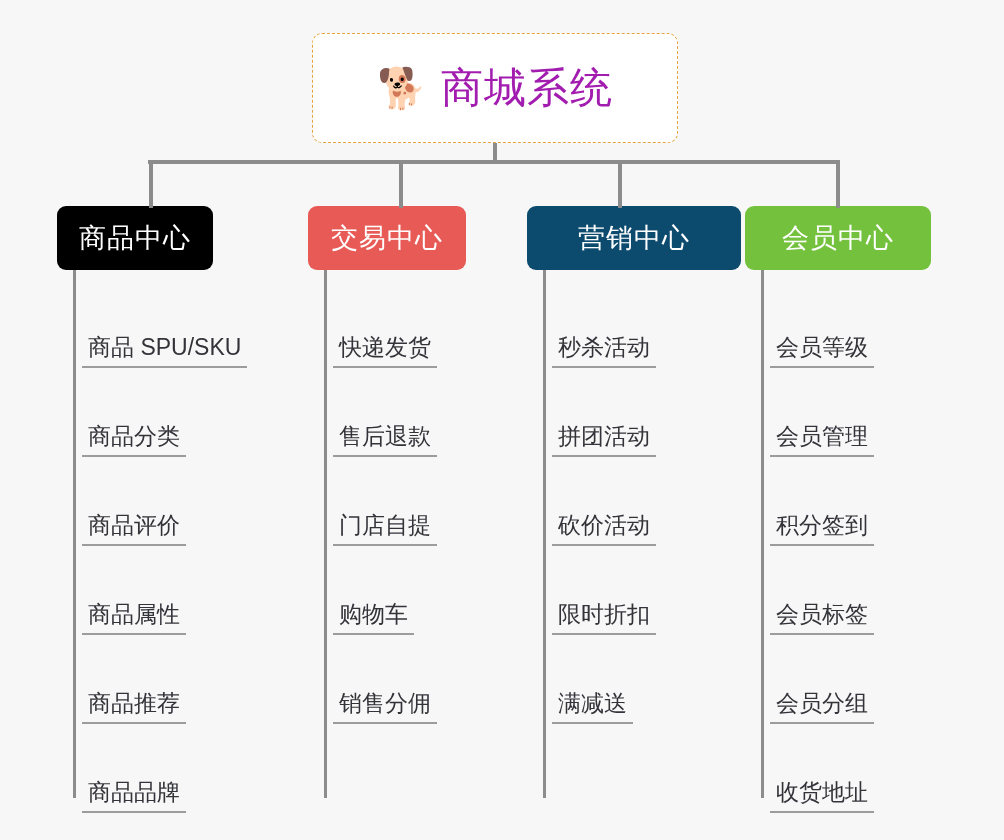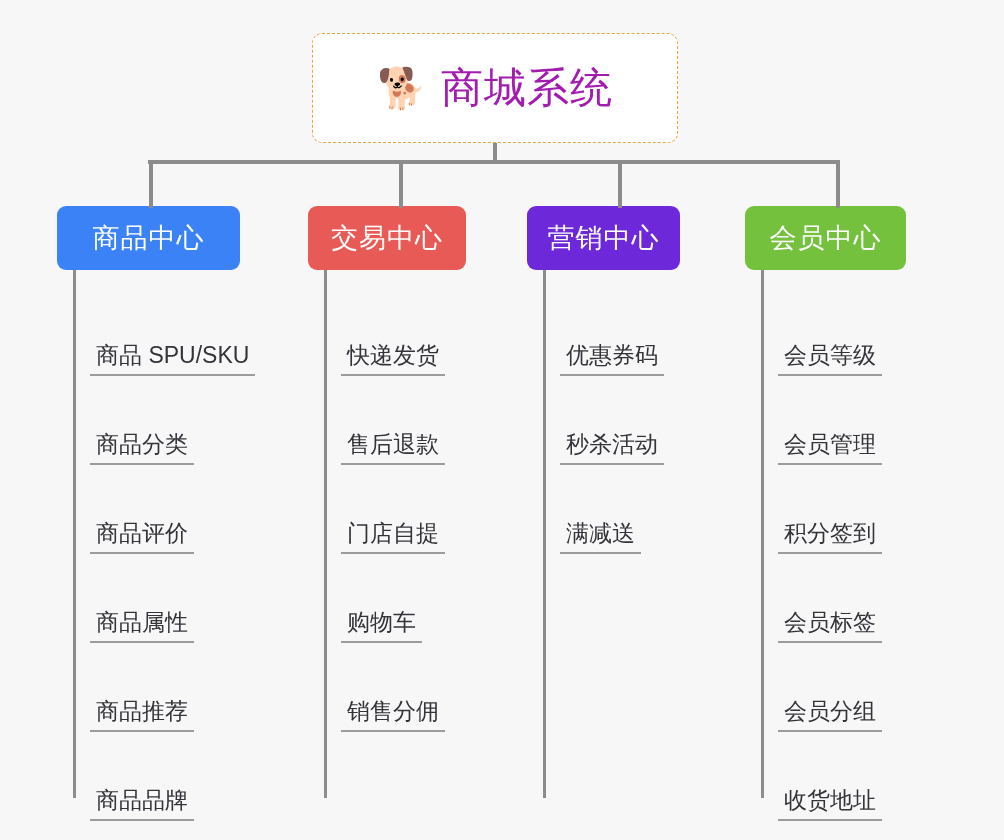--- a/index.html
+++ b/index.html
@@ -95,21 +95,21 @@
   }
   .branch-spine {
     position: absolute;
     top: 64px;
     width: 3px;
     background: #8c8c8c;
   }
   .leaf-list {
     position: absolute;
     top: 64px;
-    margin: 17px;
+    margin: 9px;
     padding: 0;
     list-style: none;
   }
   .leaf-item {
     height: 89px;
     display: flex;
     align-items: flex-end;
     box-sizing: border-box;
   }
   .leaf-label {
@@ -130,21 +130,21 @@
   <div class="root-node">
     <span class="root-emoji">🐕</span>
     <span class="root-title">商城系统</span>
   </div>
 
   <div class="conn conn-v-root"></div>
   <div class="conn conn-h-bus"></div>
 
   <div id="branches-host">
       <div class="branch" style="left: 57px; width: 188px;">
-        <div class="branch-header" style="width: 183px; background: #3b82f6;">商品中心</div>
+        <div class="branch-header" style="width: 156px; background: #000000;">商品中心</div>
         <div class="branch-spine" style="left: 16px; background: rgb(140, 140, 140); height: 528px;"></div>
         <ul class="leaf-list" style="left: 16px;">
           <li class="leaf-item">
             <span class="leaf-label">商品 SPU/SKU</span>
           </li>
           <li class="leaf-item">
             <span class="leaf-label">商品分类</span>
           </li>
           <li class="leaf-item">
             <span class="leaf-label">商品评价</span>
@@ -175,36 +175,42 @@
           </li>
           <li class="leaf-item">
             <span class="leaf-label">购物车</span>
           </li>
           <li class="leaf-item">
             <span class="leaf-label">销售分佣</span>
           </li>
         </ul>
       </div>
       <div class="branch" style="left: 527px; width: 186px;">
-        <div class="branch-header" style="width: 153px; background: #6d28d9;">营销中心</div>
-        <div class="branch-spine" style="left: 16px; background: rgb(140, 140, 140); height: 528px;"></div>
-        <ul class="leaf-list" style="left: 16px;">
-          <li class="leaf-item">
-            <span class="leaf-label">优惠券码</span>
-          </li>
+        <div class="branch-header" style="width: 214px; background: #0c4a6e;">营销中心</div>
+        <div class="branch-spine" style="left: 16px; background: rgb(140, 140, 140); height: 528px;"></div>
+        <ul class="leaf-list" style="left: 16px;">
           <li class="leaf-item">
             <span class="leaf-label">秒杀活动</span>
           </li>
           <li class="leaf-item">
+            <span class="leaf-label">拼团活动</span>
+          </li>
+          <li class="leaf-item">
+            <span class="leaf-label">砍价活动</span>
+          </li>
+          <li class="leaf-item">
+            <span class="leaf-label">限时折扣</span>
+          </li>
+          <li class="leaf-item">
             <span class="leaf-label">满减送</span>
           </li>
         </ul>
       </div>
       <div class="branch" style="left: 745px; width: 186px;">
-        <div class="branch-header" style="width: 161px; background: rgb(115, 193, 61);">会员中心</div>
+        <div class="branch-header" style="width: 186px; background: rgb(115, 193, 61);">会员中心</div>
         <div class="branch-spine" style="left: 16px; background: rgb(140, 140, 140); height: 528px;"></div>
         <ul class="leaf-list" style="left: 16px;">
           <li class="leaf-item">
             <span class="leaf-label">会员等级</span>
           </li>
           <li class="leaf-item">
             <span class="leaf-label">会员管理</span>
           </li>
           <li class="leaf-item">
             <span class="leaf-label">积分签到</span>

